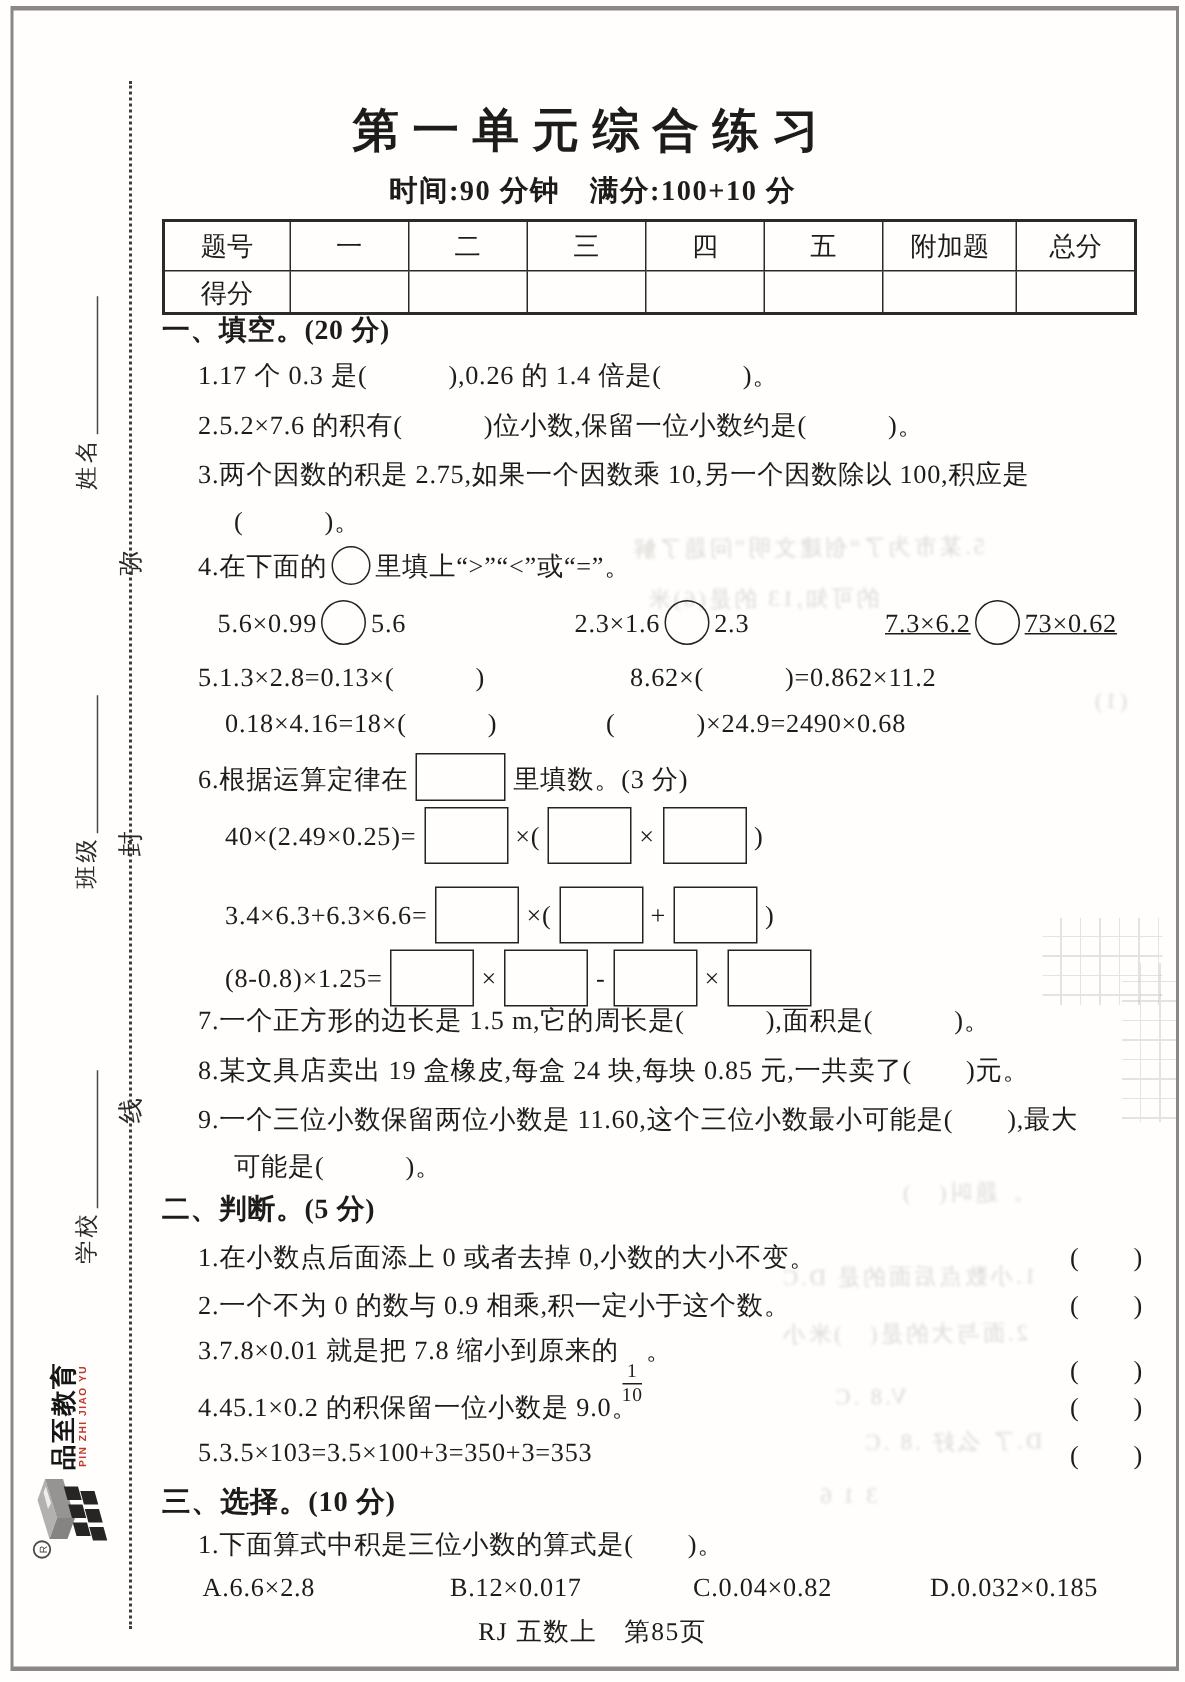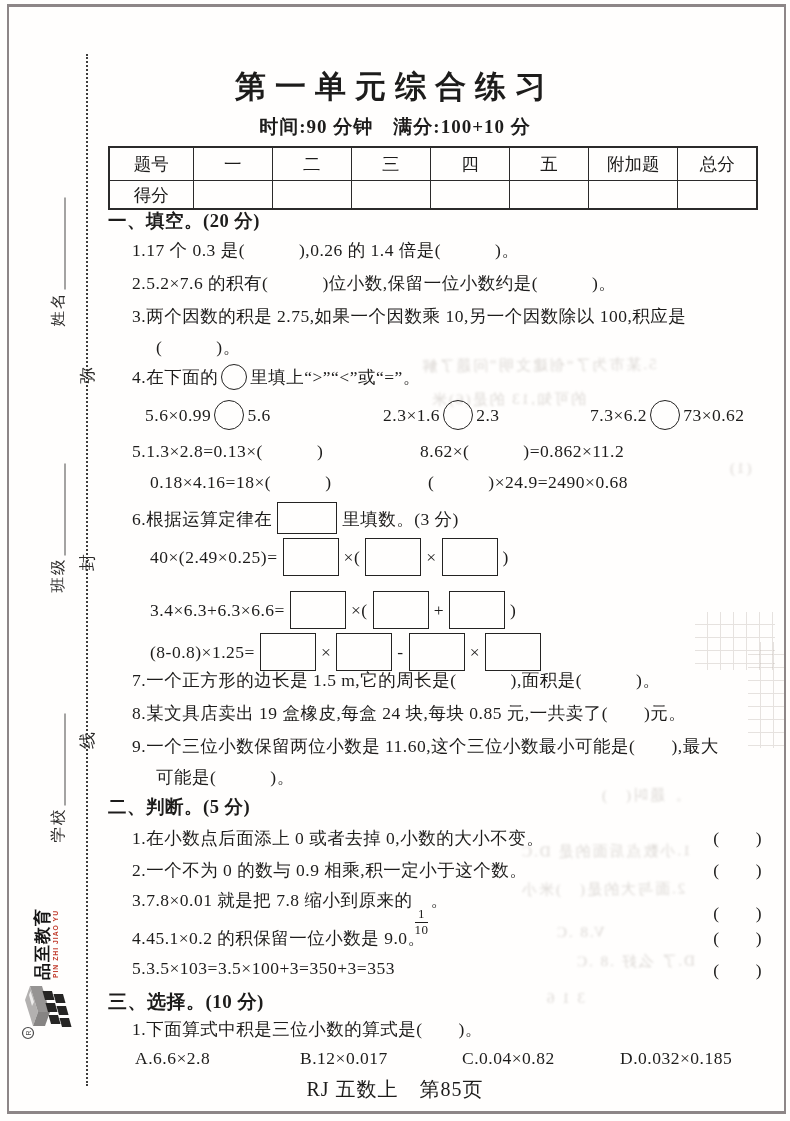--- a/index.html
+++ b/index.html
@@ -30,21 +30,21 @@
   .frac .num{border-bottom:1.3px solid #1d1c1b;padding:0 3px;}
   .vblock{position:absolute;transform:rotate(-90deg);display:flex;align-items:center;
           white-space:nowrap;font-size:15.5px;letter-spacing:2px;color:#2a2928;}
   .vblock .blank{display:inline-block;width:92px;border-bottom:1.6px solid #4a4948;height:14px;margin-left:2px;}
   .sealchar{position:absolute;transform:rotate(-90deg);font-size:17px;color:#2a2928;width:22px;text-align:center;}
   .logo{position:absolute;left:-26px;top:940px;width:146px;height:58px;transform:rotate(-90deg);
         display:flex;align-items:center;gap:4px;}
   .logo-text{display:flex;flex-direction:column;align-items:center;line-height:1;}
   .logo-cn{font-family:"Liberation Sans","DejaVu Sans",sans-serif;font-weight:bold;font-size:17px;letter-spacing:1px;color:#151515;}
   .logo-en{font-family:"Liberation Sans","DejaVu Sans",sans-serif;font-weight:bold;font-size:6.8px;letter-spacing:1px;color:#c03a2b;margin-top:2px;}
-  .footer{position:absolute;left:0;width:100%;text-align:center;font-size:20px;letter-spacing:1px;}
+  .footer{position:absolute;left:0;width:100%;text-align:center;font-size:17px;letter-spacing:1px;}
   .bleed{position:absolute;color:#a29a92;opacity:.38;filter:blur(1.2px);transform:scaleX(-1) rotate(.4deg);
          font-size:15px;letter-spacing:2px;pointer-events:none;white-space:nowrap;}
   .bleed-grid{position:absolute;opacity:.35;pointer-events:none;
       background:repeating-linear-gradient(#0000 0 12px,#b9b1a8 12px 13px),
                  repeating-linear-gradient(90deg,#0000 0 12px,#b9b1a8 12px 13px);}
 </style>
 </head>
 <body>
 
 <div id="page">
@@ -148,28 +148,28 @@
 
   <div class="line" style="left:132px;top:364px;">
     <span>4.在下面的</span><span class="circle small"></span><span>里填上“&gt;”“&lt;”或“=”。</span>
   </div>
   <div class="line" style="left:145px;top:400px;">
     <span>5.6×0.99</span><span class="circle"></span><span>5.6</span>
   </div>
   <div class="line" style="left:383px;top:400px;">
     <span>2.3×1.6</span><span class="circle"></span><span>2.3</span>
   </div>
-  <div class="line" style="left:590px;top:400px;">
+  <div class="line" style="left:590px;top:400px;text-decoration:underline;">
     <span>7.3×6.2</span><span class="circle"></span><span>73×0.62</span>
   </div>
 
   <div class="line" style="left:132px;top:441px;">5.1.3×2.8=0.13×(　　　)</div>
   <div class="line" style="left:420px;top:441px;">8.62×(　　　)=0.862×11.2</div>
   <div class="line" style="left:150px;top:472px;">0.18×4.16=18×(　　　)</div>
-  <div class="line" style="left:428px;top:472px;">(　　　)×24.9=2490×0.68</div>
+  <div class="line" style="left:404px;top:472px;">(　　　)×24.9=2490×0.68</div>
 
   <div class="line" style="left:132px;top:502px;">
     <span>6.根据运算定律在</span><span class="fbox intro"></span><span>里填数。(3 分)</span>
   </div>
   <div class="line" style="left:150px;top:538px;">
     <span>40×(2.49×0.25)=</span><span class="fbox"></span><span>×(</span><span class="fbox"></span><span>×</span><span class="fbox"></span><span>)</span>
   </div>
   <div class="line" style="left:150px;top:591px;">
     <span>3.4×6.3+6.3×6.6=</span><span class="fbox"></span><span>×(</span><span class="fbox"></span><span>+</span><span class="fbox"></span><span>)</span>
   </div>

